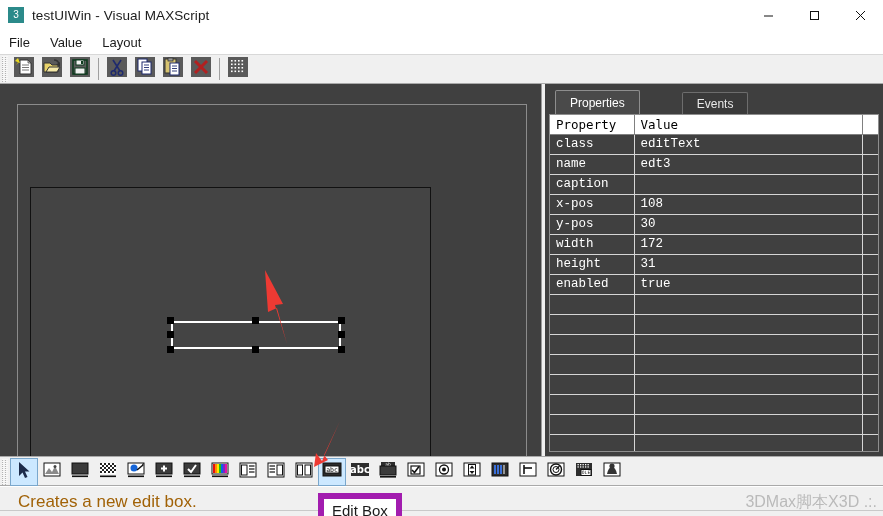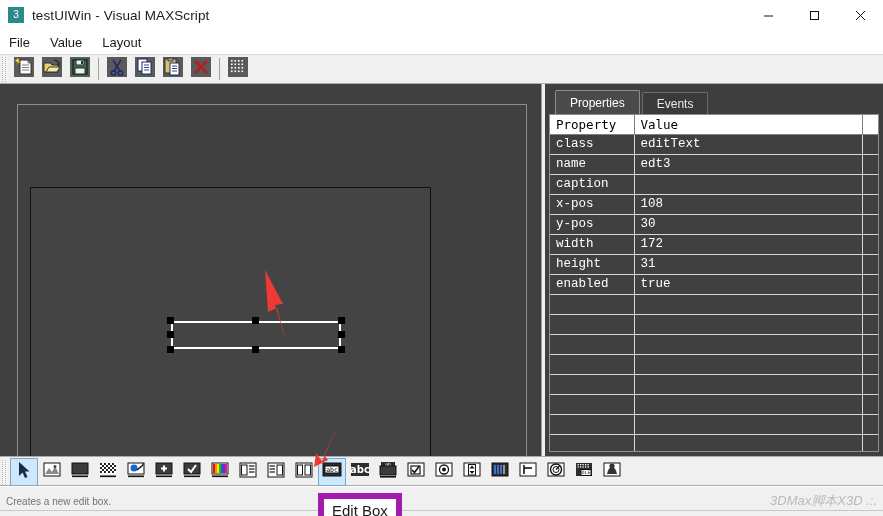--- a/index.html
+++ b/index.html
@@ -131,20 +131,21 @@
   .props-pane {
     flex: 1 1 auto; min-width: 0;
     background: #3f3f3f;
     display: flex; flex-direction: column;
     padding: 6px 4px 4px 4px;
   }
   .tabstrip {
     display: flex; align-items: flex-end;
     height: 24px; min-height: 24px;
     padding-left: 6px;
+    gap: 40px;
   }
   .tab {
     height: 22px; padding: 0 14px;
     display: flex; align-items: center;
     font-size: 12px; color: #e8e8e8;
     background: #3a3a3a;
     border: 1px solid #6d6d6d;
     border-bottom: none;
     margin-right: 2px;
     border-radius: 2px 2px 0 0;
@@ -211,22 +212,22 @@
 
   
   .statusbar {
     height: 30px; min-height: 30px;
     background: #f0f0f0;
     display: flex; align-items: center;
     position: relative;
     border-top: 1px solid #ffffff;
   }
   .status-msg {
-    font-size: 10px; color: #737373;
-    padding-left: 6px; white-space: nowrap;
+    font-size: 17px; color: #a16207;
+    padding-left: 18px; white-space: nowrap;
   }
   .status-right {
     position: absolute; right: 4px; top: 0; height: 30px;
     display: flex; align-items: center;
   }
   .status-cell {
     display: flex; align-items: center; gap: 6px;
     padding: 0 12px; height: 22px;
     font-size: 13px; color: #1b1b1b;
     border-left: 1px solid #c8c8c8;
@@ -253,26 +254,25 @@
     font-size: 15px; color: #1b1b1b;
     padding: 3px 8px 4px 8px;
     z-index: 40;
     white-space: nowrap;
   }
 
   
   .watermark {
     position: absolute;
     right: 6px; top: 492px;
-    font-size: 13px;
+    font-size: 16px;
     color: rgba(120,120,120,.45);
     white-space: nowrap;
     z-index: 3;
     pointer-events: none;
-    font-style: italic;
   }
 </style>
 </head>
 <body>
 
 <div id="app">
 
   <div class="titlebar">
     <div class="title-icon">3</div>
     <div class="title-text">testUIWin - Visual MAXScript</div>

